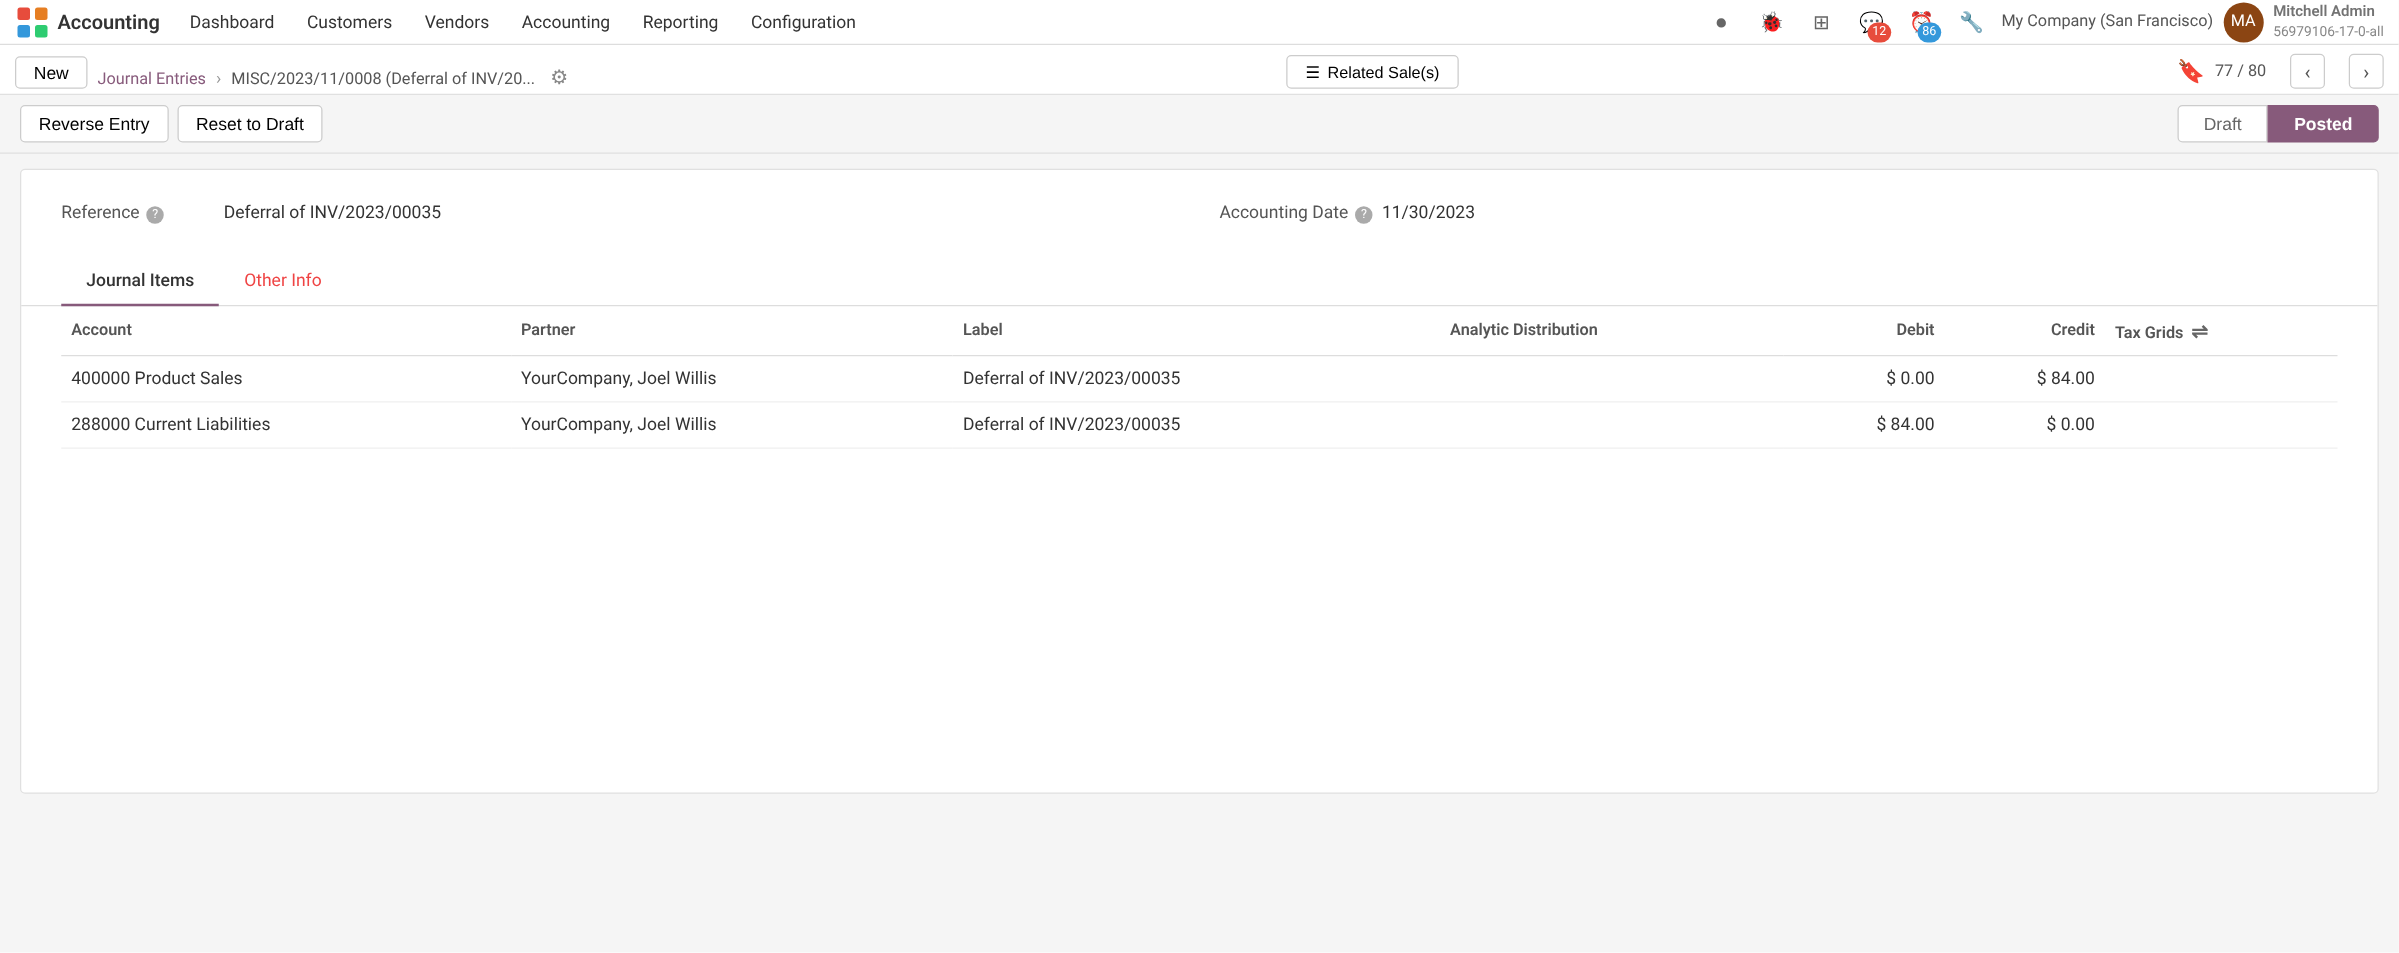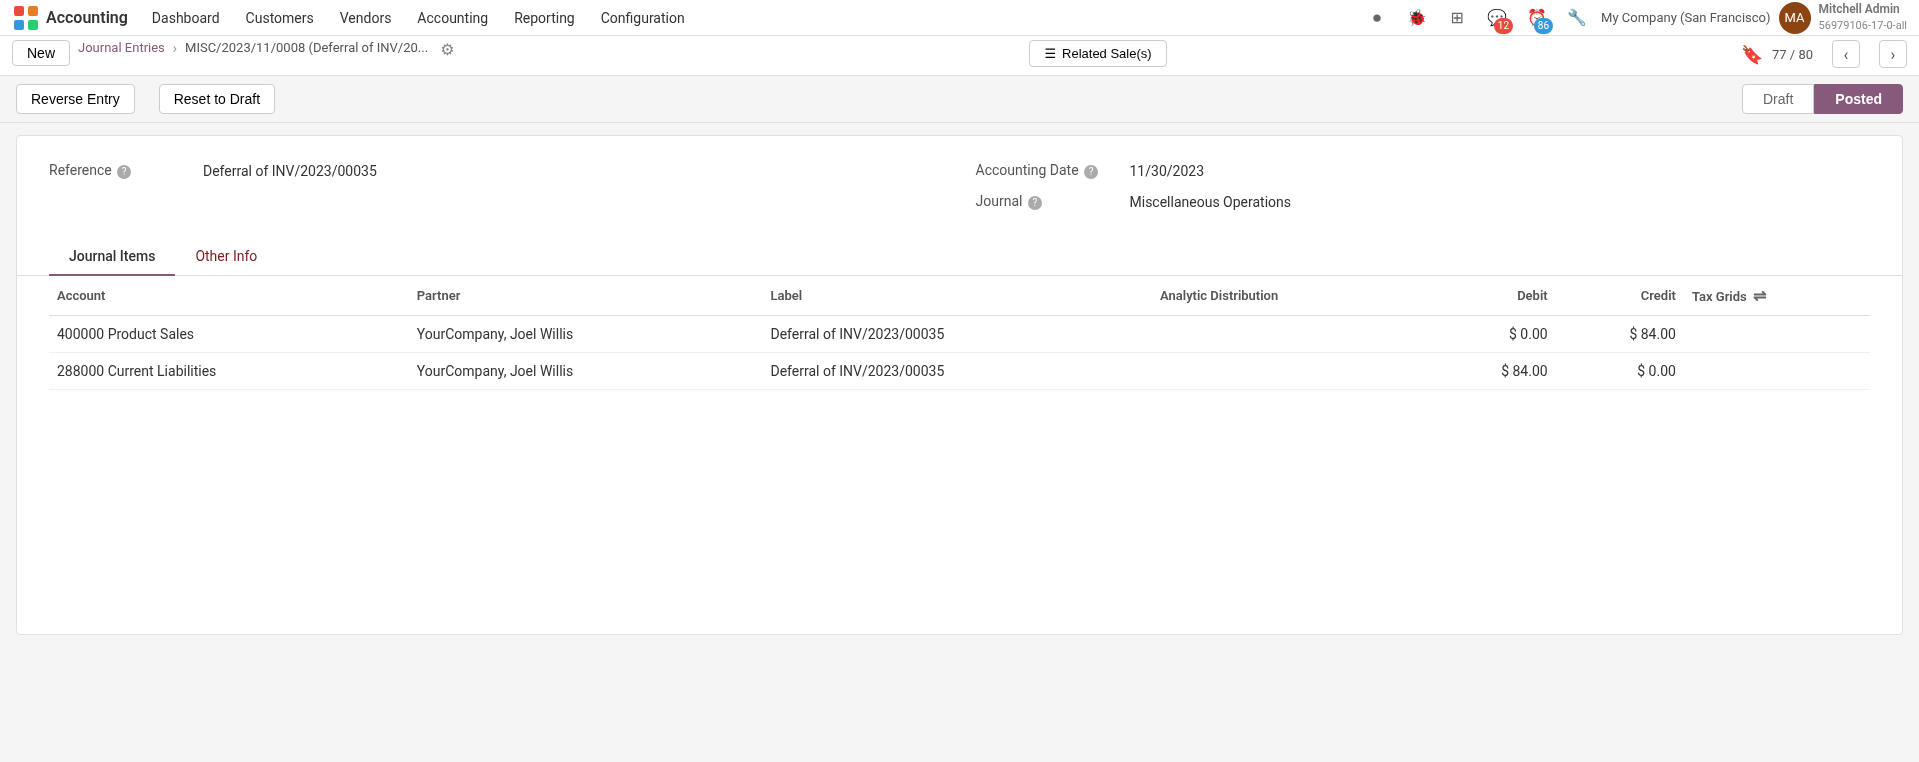--- a/index.html
+++ b/index.html
@@ -34,21 +34,21 @@
     .user-avatar {
       width: 32px; height: 32px; border-radius: 50%; background: #8B4513;
       display: flex; align-items: center; justify-content: center; color: #fff; font-size: 13px;
     }
     .user-info { font-size: 12px; line-height: 1.4; }
     .user-name { font-weight: 600; color: #737373; }
     .user-id { color: #888; font-size: 11px; }
 
     
     .breadcrumb-bar {
-      display: flex; align-items: flex-start; background: #fff; padding: 4px 12px;
+      display: flex; align-items: flex-end; background: #fff; padding: 4px 12px;
       border-bottom: 1px solid #e0e0e0; gap: 8px; height: 40px;
     }
     .btn-new {
       background: #fff; border: 1px solid #ccc; border-radius: 4px; padding: 4px 14px;
       cursor: pointer; font-size: 14px; font-weight: 500;
     }
     .breadcrumb-link { color: #875a7b; font-size: 13px; cursor: pointer; text-decoration: none; }
     .breadcrumb-sep { color: #999; }
     .breadcrumb-current { font-size: 13px; color: #555; }
     .gear-icon { color: #888; font-size: 16px; cursor: pointer; margin-left: 4px; }
@@ -62,21 +62,21 @@
     .record-nav { display: flex; align-items: center; gap: 19px; font-size: 13px; color: #555; }
     .nav-arrow {
       width: 28px; height: 28px; border: 1px solid #ccc; border-radius: 4px;
       display: flex; align-items: center; justify-content: center; cursor: pointer;
       font-size: 16px; background: #fff;
     }
 
     
     .action-bar {
       display: flex; align-items: center; padding: 8px 16px; background: #f5f5f5;
-      border-bottom: 1px solid #e0e0e0; gap: 24px;
+      border-bottom: 1px solid #e0e0e0; gap: 7px;
     }
     .btn-action {
       border: 1px solid #ccc; border-radius: 4px; padding: 6px 14px;
       cursor: pointer; background: #fff; font-size: 14px;
     }
     .status-buttons { margin-left: auto; display: flex; }
     .status-btn {
       padding: 6px 20px; font-size: 14px; cursor: pointer; border: 1px solid #ccc;
       background: #fff;
     }
@@ -89,34 +89,34 @@
     
     .main-content {
       background: #fff; margin: 12px 16px; border-radius: 4px; border: 1px solid #e0e0e0;
       min-height: 500px;
     }
     .form-header { padding: 24px 32px 16px; }
     .form-title { font-size: 36px; font-weight: 400; color: #222; margin-bottom: 24px; }
     .form-fields { display: flex; gap: 32px; }
     .form-left { flex: 1; }
     .form-right { flex: 1; }
-    .field-row { display: flex; align-items: flex-end; margin-bottom: 12px; gap: 24px; }
+    .field-row { display: flex; align-items: center; margin-bottom: 12px; gap: 0; }
     .field-label { font-size: 14px; color: #555; min-width: 130px; padding-top: 2px; }
     .field-help {
       display: inline-block; width: 14px; height: 14px; border-radius: 50%;
       background: #aaa; color: #fff; font-size: 10px; text-align: center;
       line-height: 14px; margin-left: 2px; cursor: help;
     }
     .field-value { font-size: 14px; color: #333; }
 
     
     .tabs { border-bottom: 1px solid #ddd; padding: 0 32px; display: flex; }
     .tab {
       padding: 10px 20px; font-size: 14px; cursor: pointer; border-bottom: 2px solid transparent;
-      color: #7f1d1d; margin-bottom: -1px;
+      color: #ef4444; margin-bottom: -1px;
     }
     .tab.active { border-bottom-color: #875a7b; color: #333; font-weight: 500; }
 
     
     .table-section { padding: 0 32px 24px; }
     .data-table { width: 100%; border-collapse: collapse; margin-top: 0; }
     .data-table th {
       text-align: left; padding: 10px 8px; font-size: 13px; font-weight: 600;
       color: #555; border-bottom: 1px solid #ddd;
     }
@@ -225,27 +225,20 @@
         </div>
       </div>
 
       <div class="form-right">
         <div class="field-row">
           <span class="field-label">
             <span>Accounting Date</span>
             <span class="field-help">?</span>
           </span>
           <span class="field-value">11/30/2023</span>
-        </div>
-        <div class="field-row">
-          <span class="field-label">
-            <span>Journal</span>
-            <span class="field-help">?</span>
-          </span>
-          <span class="field-value">Miscellaneous Operations</span>
         </div>
       </div>
     </div>
   </div>
 
   <div class="tabs">
     <div class="tab active">Journal Items</div>
     <div class="tab">Other Info</div>
   </div>
 

